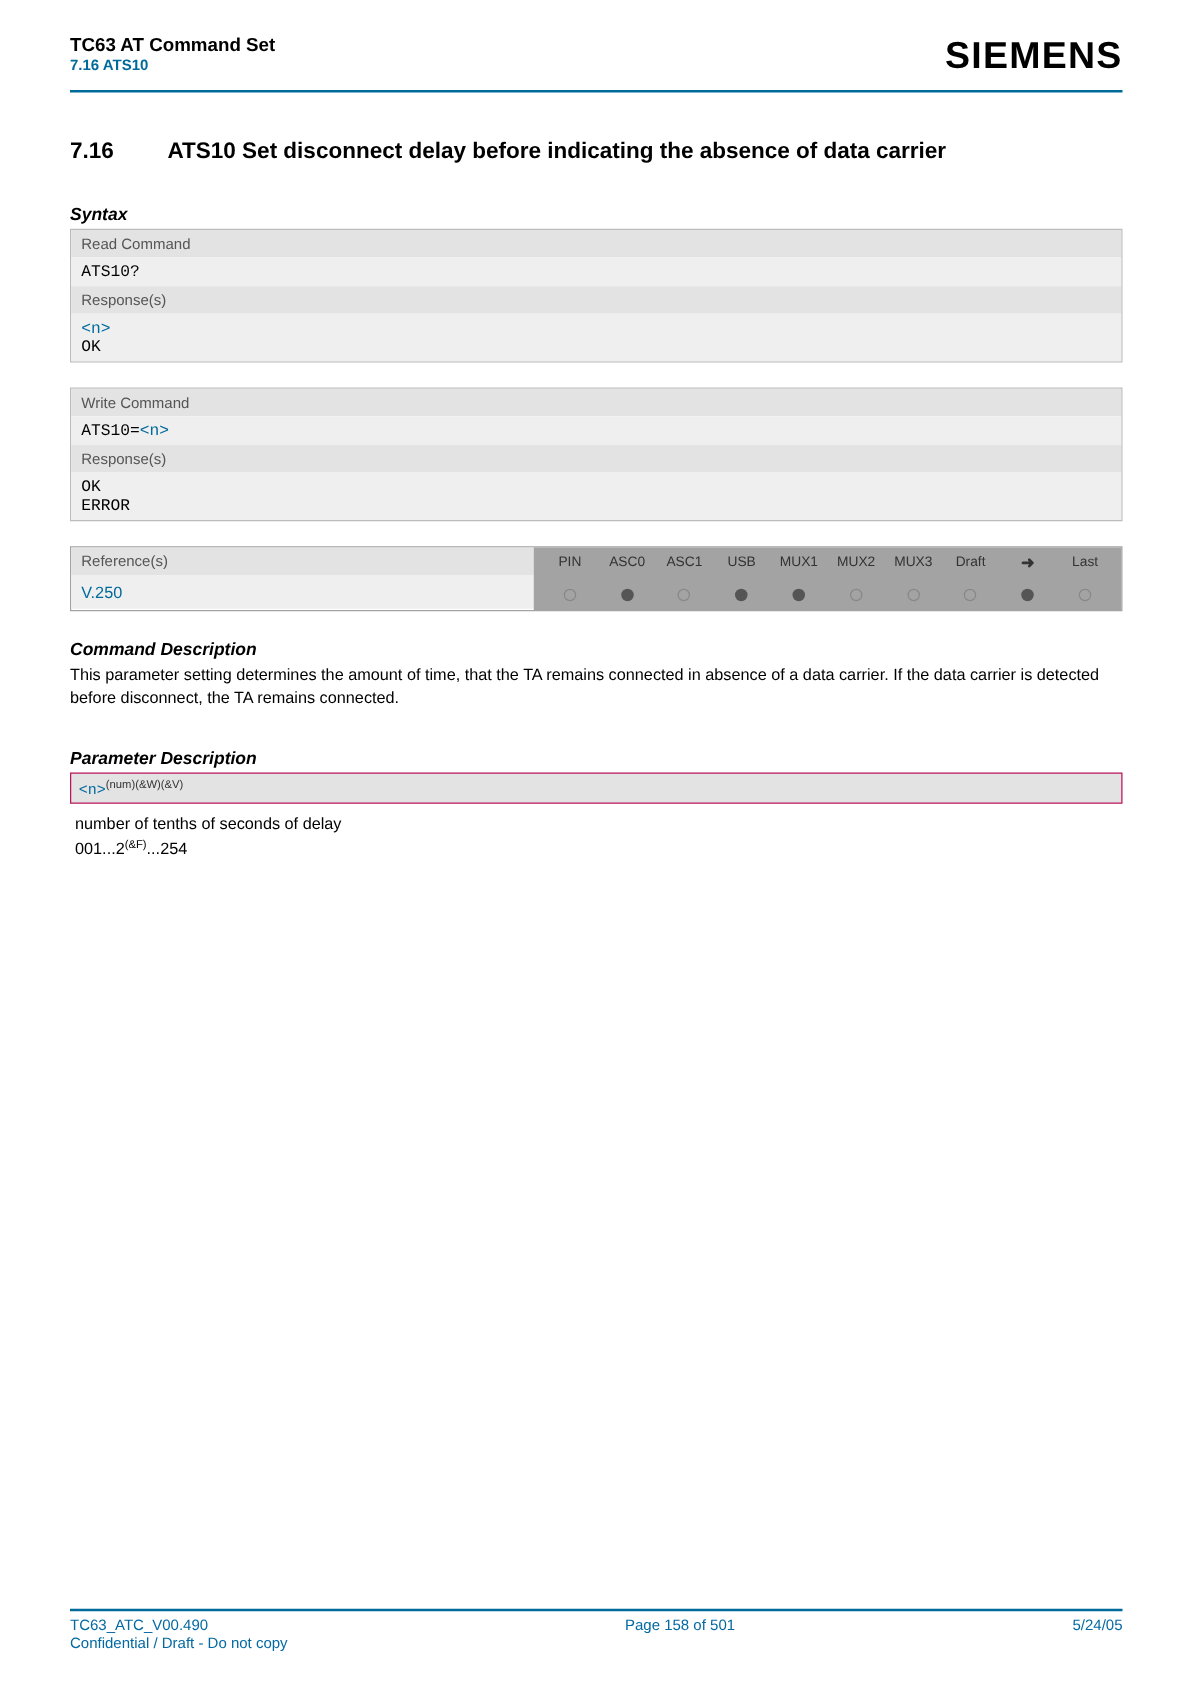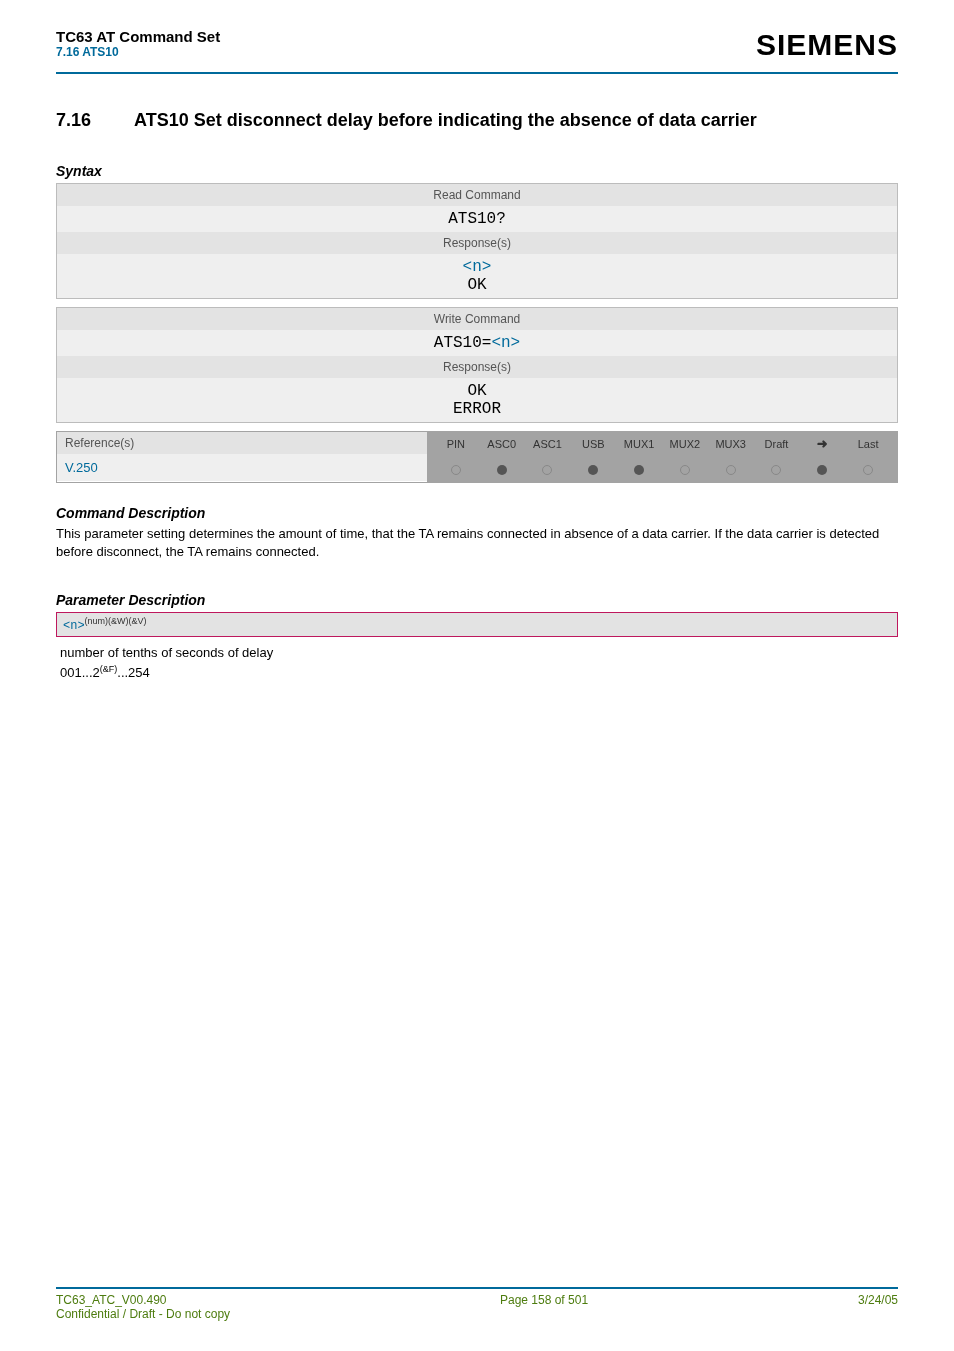--- a/index.html
+++ b/index.html
@@ -60,34 +60,33 @@
   }
   .sub-heading {
     font-style: italic;
     font-weight: bold;
     font-size: 14px;
     margin-top: 8px;
     margin-bottom: 4px;
   }
   .box {
     border: 1px solid #bcbcbc;
-    margin-bottom: 8px;
-    text-align: center;
+    margin-bottom: 20px;
   }
   .box-label {
     background: #e3e3e3;
     color: #555;
     font-size: 12px;
     padding: 4px 8px;
   }
   .box-content {
     background: #efefef;
     padding: 4px 8px;
     font-family: "Courier New", monospace;
-    font-size: 16px;
+    font-size: 13px;
   }
   .box-content .param { color: #006a9b; }
   .ref-box {
     border: 1px solid #a3a3a3;
     display: flex;
     margin-bottom: 22px;
   }
   .ref-left {
     width: 370px;
     flex: 0 0 370px;
@@ -171,21 +170,21 @@
   }
   hr.bottom-rule {
     border: none;
     border-top: 2px solid #006a9b;
     margin-bottom: 4px;
   }
   .footer-row {
     display: flex;
     justify-content: space-between;
     font-size: 12px;
-    color: #4d7c0f;
+    color: #0369a1;
   }
   .footer-left { text-align: left; }
   .footer-center { text-align: center; flex:1; }
   .footer-right { text-align: right; }
 </style>
 </head>
 <body>
 
 <div class="page">
 
@@ -279,15 +278,15 @@
 </div>
 
 <div class="footer">
   <hr class="bottom-rule">
   <div class="footer-row">
     <div class="footer-left">
       <div>TC63_ATC_V00.490</div>
       <div>Confidential / Draft - Do not copy</div>
     </div>
     <div class="footer-center">Page 158 of 501</div>
-    <div class="footer-right">3/24/05</div>
+    <div class="footer-right">5/24/05</div>
   </div>
 </div>
 
 </body></html>

